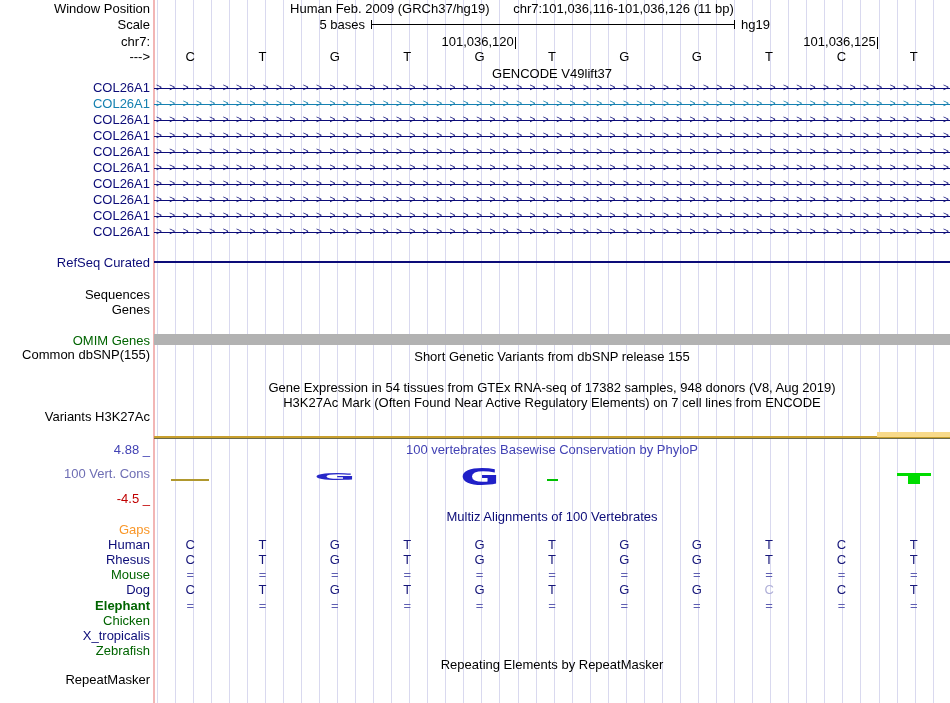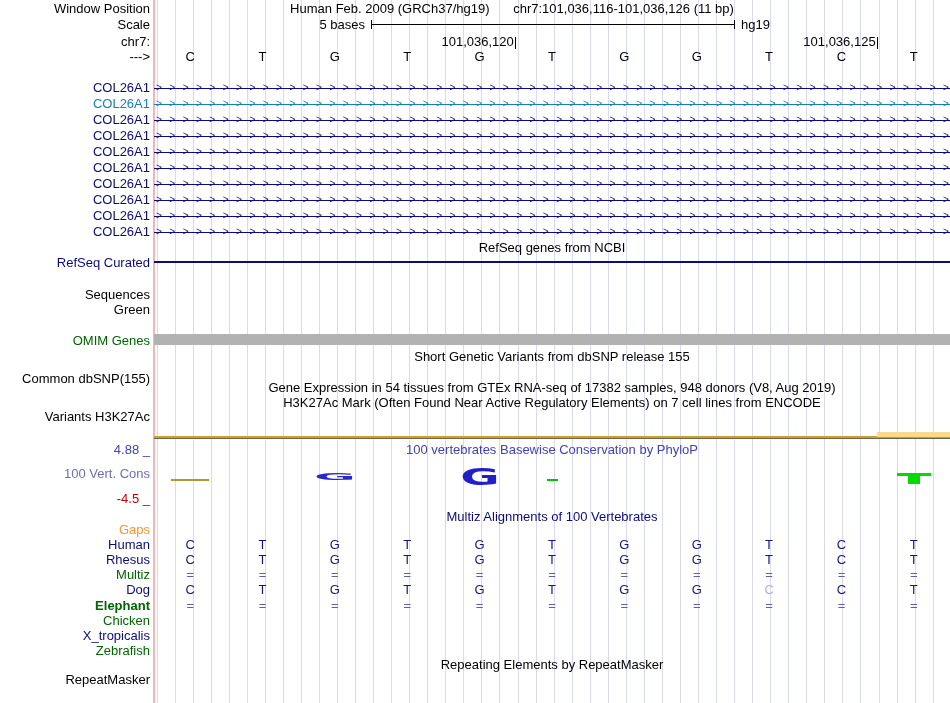--- a/index.html
+++ b/index.html
@@ -118,20 +118,21 @@
       <div class="base-letter" style="left: 397.273px;">T</div>
       <div class="base-letter" style="left: 469.636px;">G</div>
       <div class="base-letter" style="left: 542px;">T</div>
       <div class="base-letter" style="left: 614.364px;">G</div>
       <div class="base-letter" style="left: 686.727px;">G</div>
       <div class="base-letter" style="left: 759.091px;">T</div>
       <div class="base-letter" style="left: 831.455px;">C</div>
       <div class="base-letter" style="left: 903.818px;">T</div>
     </div>
 
+  <div class="ctitle" style="top:67px">GENCODE V49lift37</div>
   <div id="gene-rows">
       <div class="gene-label navy" style="top: 81px;">COL26A1</div>
       <div class="gene-row navy" style="top: 81px;">
         <span class="gene-arrows">&gt;&gt;&gt;&gt;&gt;&gt;&gt;&gt;&gt;&gt;&gt;&gt;&gt;&gt;&gt;&gt;&gt;&gt;&gt;&gt;&gt;&gt;&gt;&gt;&gt;&gt;&gt;&gt;&gt;&gt;&gt;&gt;&gt;&gt;&gt;&gt;&gt;&gt;&gt;&gt;&gt;&gt;&gt;&gt;&gt;&gt;&gt;&gt;&gt;&gt;&gt;&gt;&gt;&gt;&gt;&gt;&gt;&gt;&gt;&gt;</span>
       </div>
       <div class="gene-label teal" style="top: 97px;">COL26A1</div>
       <div class="gene-row teal" style="top: 97px;">
         <span class="gene-arrows">&gt;&gt;&gt;&gt;&gt;&gt;&gt;&gt;&gt;&gt;&gt;&gt;&gt;&gt;&gt;&gt;&gt;&gt;&gt;&gt;&gt;&gt;&gt;&gt;&gt;&gt;&gt;&gt;&gt;&gt;&gt;&gt;&gt;&gt;&gt;&gt;&gt;&gt;&gt;&gt;&gt;&gt;&gt;&gt;&gt;&gt;&gt;&gt;&gt;&gt;&gt;&gt;&gt;&gt;&gt;&gt;&gt;&gt;&gt;&gt;</span>
       </div>
       <div class="gene-label navy" style="top: 113px;">COL26A1</div>
@@ -161,32 +162,31 @@
       <div class="gene-label navy" style="top: 209px;">COL26A1</div>
       <div class="gene-row navy" style="top: 209px;">
         <span class="gene-arrows">&gt;&gt;&gt;&gt;&gt;&gt;&gt;&gt;&gt;&gt;&gt;&gt;&gt;&gt;&gt;&gt;&gt;&gt;&gt;&gt;&gt;&gt;&gt;&gt;&gt;&gt;&gt;&gt;&gt;&gt;&gt;&gt;&gt;&gt;&gt;&gt;&gt;&gt;&gt;&gt;&gt;&gt;&gt;&gt;&gt;&gt;&gt;&gt;&gt;&gt;&gt;&gt;&gt;&gt;&gt;&gt;&gt;&gt;&gt;&gt;</span>
       </div>
       <div class="gene-label navy" style="top: 225px;">COL26A1</div>
       <div class="gene-row navy" style="top: 225px;">
         <span class="gene-arrows">&gt;&gt;&gt;&gt;&gt;&gt;&gt;&gt;&gt;&gt;&gt;&gt;&gt;&gt;&gt;&gt;&gt;&gt;&gt;&gt;&gt;&gt;&gt;&gt;&gt;&gt;&gt;&gt;&gt;&gt;&gt;&gt;&gt;&gt;&gt;&gt;&gt;&gt;&gt;&gt;&gt;&gt;&gt;&gt;&gt;&gt;&gt;&gt;&gt;&gt;&gt;&gt;&gt;&gt;&gt;&gt;&gt;&gt;&gt;&gt;</span>
       </div>
     </div>
 
-  <div class="ctitle" style="top:241px">RefSeq genes from NCBI</div>
   <div class="glabel navy" style="top:256px">RefSeq Curated</div>
   <div class="refseq-line"></div>
 
   <div class="glabel" style="top:288px">Sequences</div>
-  <div class="glabel" style="top:303px">Green</div>
+  <div class="glabel" style="top:303px">Genes</div>
 
   <div class="glabel green" style="top:334px">OMIM Genes</div>
   <div class="omim-bar"></div>
 
   <div class="ctitle" style="top:350px">Short Genetic Variants from dbSNP release 155</div>
-  <div class="glabel" style="top:372px">Common dbSNP(155)</div>
+  <div class="glabel" style="top:348px">Common dbSNP(155)</div>
 
   <div class="ctitle" style="top:381px">Gene Expression in 54 tissues from GTEx RNA-seq of 17382 samples, 948 donors (V8, Aug 2019)</div>
   <div class="ctitle" style="top:396px">H3K27Ac Mark (Often Found Near Active Regulatory Elements) on 7 cell lines from ENCODE</div>
   <div class="glabel" style="top:410px">Variants H3K27Ac</div>
   <div class="olive-line"></div>
   <div class="yellow-band"></div>
 
   <div class="glabel blue" style="top:443px">4.88 _</div>
   <div class="ctitle blue" style="top:443px">100 vertebrates Basewise Conservation by PhyloP</div>
   <div class="glabel slate" style="top:467px">100 Vert. Cons</div>
@@ -224,21 +224,21 @@
       <div class="multiz-cell" style="left: 251.545px; top: 553.2px;">T</div>
       <div class="multiz-cell" style="left: 323.909px; top: 553.2px;">G</div>
       <div class="multiz-cell" style="left: 396.273px; top: 553.2px;">T</div>
       <div class="multiz-cell" style="left: 468.636px; top: 553.2px;">G</div>
       <div class="multiz-cell" style="left: 541px; top: 553.2px;">T</div>
       <div class="multiz-cell" style="left: 613.364px; top: 553.2px;">G</div>
       <div class="multiz-cell" style="left: 685.727px; top: 553.2px;">G</div>
       <div class="multiz-cell" style="left: 758.091px; top: 553.2px;">T</div>
       <div class="multiz-cell" style="left: 830.455px; top: 553.2px;">C</div>
       <div class="multiz-cell" style="left: 902.818px; top: 553.2px;">T</div>
-      <div class="glabel green" style="top: 568.3px;">Multiz</div>
+      <div class="glabel green" style="top: 568.3px;">Mouse</div>
       <div class="multiz-cell eq" style="left: 179.182px; top: 568.3px;">=</div>
       <div class="multiz-cell eq" style="left: 251.545px; top: 568.3px;">=</div>
       <div class="multiz-cell eq" style="left: 323.909px; top: 568.3px;">=</div>
       <div class="multiz-cell eq" style="left: 396.273px; top: 568.3px;">=</div>
       <div class="multiz-cell eq" style="left: 468.636px; top: 568.3px;">=</div>
       <div class="multiz-cell eq" style="left: 541px; top: 568.3px;">=</div>
       <div class="multiz-cell eq" style="left: 613.364px; top: 568.3px;">=</div>
       <div class="multiz-cell eq" style="left: 685.727px; top: 568.3px;">=</div>
       <div class="multiz-cell eq" style="left: 758.091px; top: 568.3px;">=</div>
       <div class="multiz-cell eq" style="left: 830.455px; top: 568.3px;">=</div>

